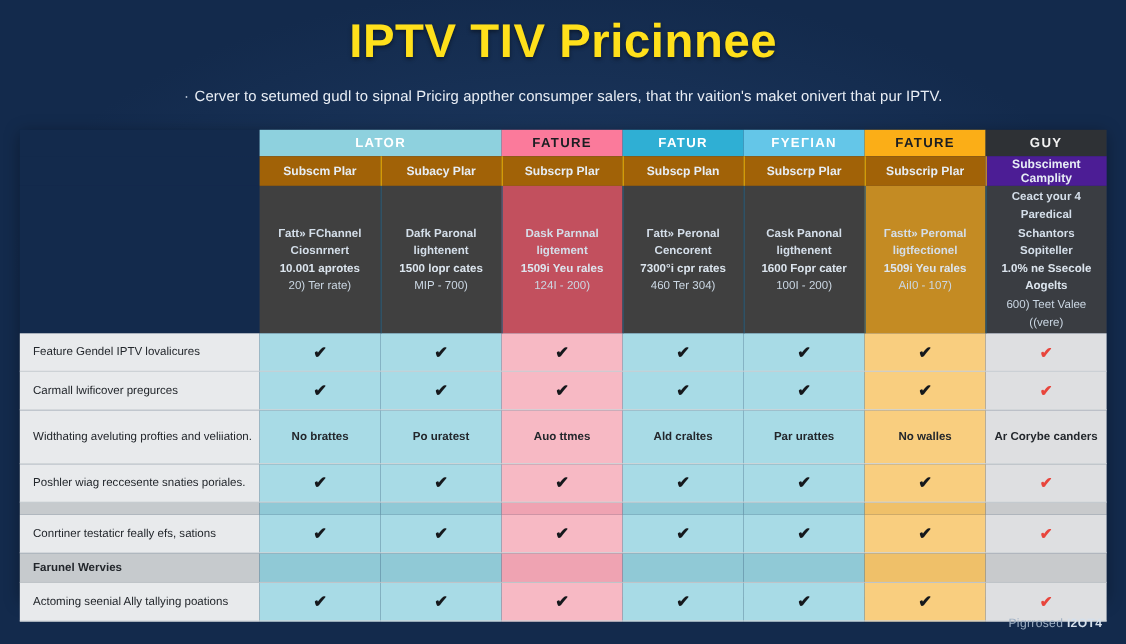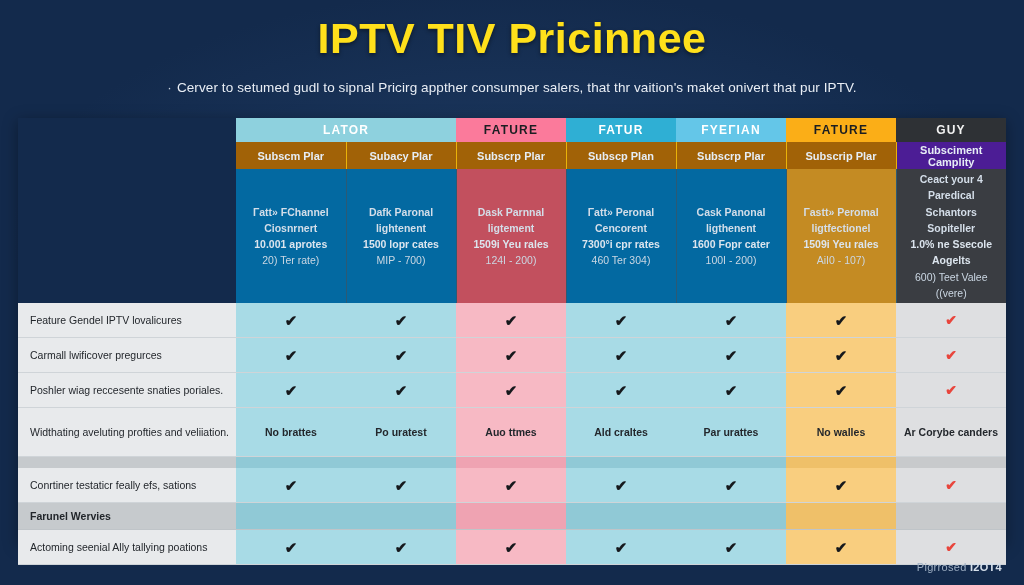--- a/index.html
+++ b/index.html
@@ -93,21 +93,21 @@
   .subhead td.dark { background: #4c1d95; border-right: none; }
 
   
   .detail td {
     height: 76px;
     vertical-align: middle;
     text-align: center;
     color: #D8E2EC;
     font-size: 10.5px;
     line-height: 1.55;
-    background: #0369a1;
+    background: #404040;
     border-right: 1px solid #2C5A74;
     padding: 2px 6px;
   }
   .detail td.lbl { background: #132A4C; border-right: none; }
   .detail td.pinkd { background: #C2505E; }
   .detail td.oranged { background: #C48B23; }
   .detail td.dark { background: #3A3D42; border-right: none; }
   .detail .l1 { font-weight: bold; color: #D4DEE9; }
   .detail .l2 { font-weight: bold; color: #DCE5EE; }
   .detail .l3 { color: #CBD7E3; }
@@ -297,40 +297,40 @@
         <tr class="row">
           <td class="lbl">Carmall lwificover pregurces</td>
           <td class="cell t1"><span class="check">✔</span></td>
           <td class="cell t2"><span class="check">✔</span></td>
           <td class="cell t3"><span class="check">✔</span></td>
           <td class="cell t4"><span class="check">✔</span></td>
           <td class="cell t5"><span class="check">✔</span></td>
           <td class="cell t6"><span class="check">✔</span></td>
           <td class="cell t7"><span class="check red">✔</span></td>
         </tr>
-        <tr class="row">
-          <td class="lbl">Poshler wiag reccesente snaties poriales.</td>
-          <td class="cell t1"><span class="check">✔</span></td>
-          <td class="cell t2"><span class="check">✔</span></td>
-          <td class="cell t3"><span class="check">✔</span></td>
-          <td class="cell t4"><span class="check">✔</span></td>
-          <td class="cell t5"><span class="check">✔</span></td>
-          <td class="cell t6"><span class="check">✔</span></td>
-          <td class="cell t7"><span class="check red">✔</span></td>
-        </tr>
         <tr class="row tall">
           <td class="lbl">Widthating aveluting profties and veliiation.</td>
           <td class="cell t1"><span class="txtcell">No brattes</span></td>
           <td class="cell t2"><span class="txtcell">Po uratest</span></td>
           <td class="cell t3"><span class="txtcell">Auo ttmes</span></td>
           <td class="cell t4"><span class="txtcell">Ald craltes</span></td>
           <td class="cell t5"><span class="txtcell">Par urattes</span></td>
           <td class="cell t6"><span class="txtcell">No walles</span></td>
           <td class="cell t7"><span class="txtcell">Ar Corybe canders</span></td>
         </tr>
+        <tr class="row">
+          <td class="lbl">Poshler wiag reccesente snaties poriales.</td>
+          <td class="cell t1"><span class="check">✔</span></td>
+          <td class="cell t2"><span class="check">✔</span></td>
+          <td class="cell t3"><span class="check">✔</span></td>
+          <td class="cell t4"><span class="check">✔</span></td>
+          <td class="cell t5"><span class="check">✔</span></td>
+          <td class="cell t6"><span class="check">✔</span></td>
+          <td class="cell t7"><span class="check red">✔</span></td>
+        </tr>
         <tr class="strip">
           <td class="lbl"></td>
           <td class="cell t1"></td>
           <td class="cell t2"></td>
           <td class="cell t3"></td>
           <td class="cell t4"></td>
           <td class="cell t5"></td>
           <td class="cell t6"></td>
           <td class="cell t7"></td>
         </tr>

